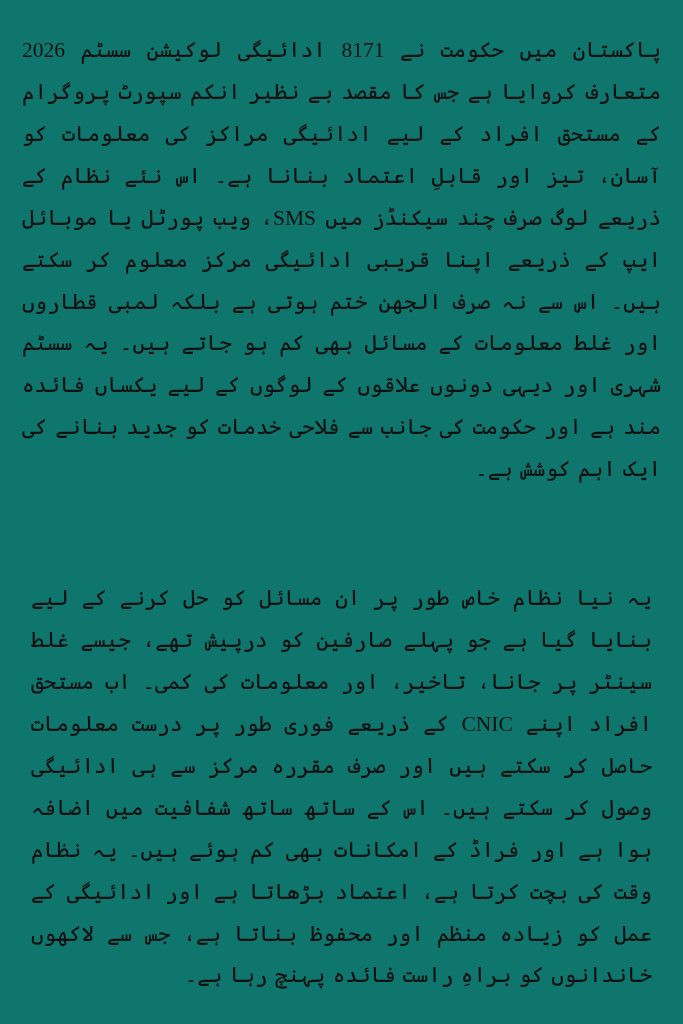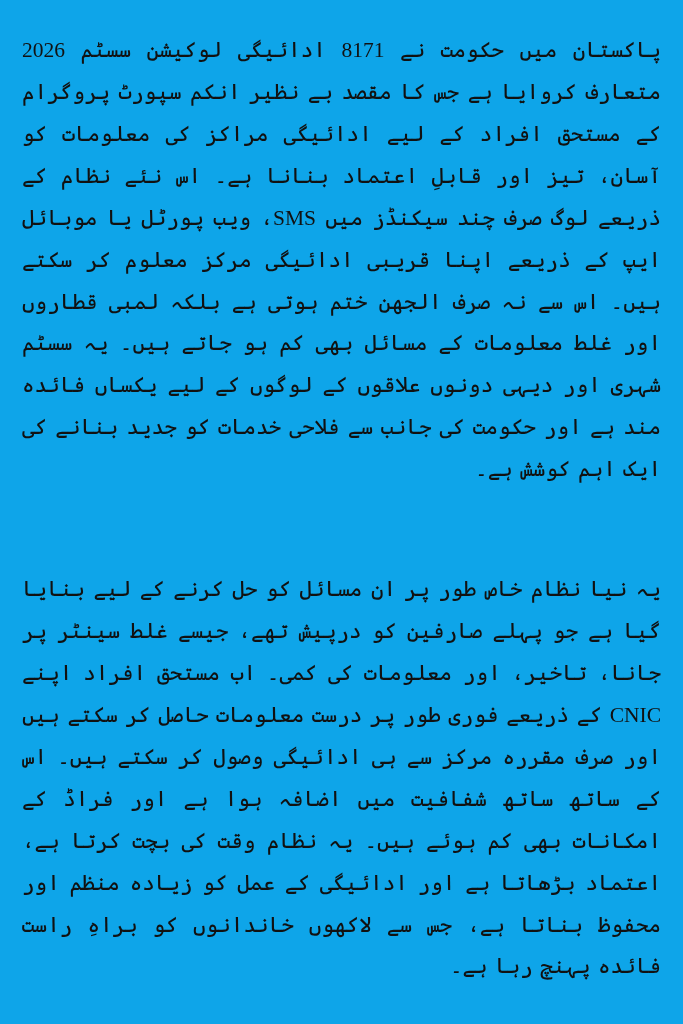--- a/index.html
+++ b/index.html
@@ -10,40 +10,40 @@
   body {
     width: 683px;
     height: 1024px;
     font-family: "Liberation Serif", "DejaVu Serif", serif;
     overflow: hidden;
   }
   .page {
     position: relative;
     width: 683px;
     height: 1024px;
-    background: #0ea5e9;
+    background: #0f766e;
     box-sizing: border-box;
     padding: 30px 22px 0 22px;
   }
   .para {
     direction: rtl;
     text-align: justify;
     text-align-last: right;
     color: #111111;
     font-size: 21.5px;
     line-height: 1.95;
     letter-spacing: 0px;
     word-spacing: 2px;
     font-family: "Liberation Serif", "DejaVu Serif", serif;
   }
   .para.first {
     margin: 0 0 0 0;
   }
   .para.second {
-    margin: 0;
+    margin: 9px;
   }
   .spacer-1 { height: 78px; }
   .spacer-2 { height: 150px; }
 </style>
 </head>
 <body style="background: rgb(255, 255, 255);">
 
 <div class="page">
 
   <p class="para first">پاکستان میں حکومت نے 8171 ادائیگی لوکیشن سسٹم 2026 متعارف کروایا ہے جس کا مقصد بے نظیر انکم سپورٹ پروگرام کے مستحق افراد کے لیے ادائیگی مراکز کی معلومات کو آسان، تیز اور قابلِ اعتماد بنانا ہے۔ اس نئے نظام کے ذریعے لوگ صرف چند سیکنڈز میں SMS، ویب پورٹل یا موبائل ایپ کے ذریعے اپنا قریبی ادائیگی مرکز معلوم کر سکتے ہیں۔ اس سے نہ صرف الجھن ختم ہوتی ہے بلکہ لمبی قطاروں اور غلط معلومات کے مسائل بھی کم ہو جاتے ہیں۔ یہ سسٹم شہری اور دیہی دونوں علاقوں کے لوگوں کے لیے یکساں فائدہ مند ہے اور حکومت کی جانب سے فلاحی خدمات کو جدید بنانے کی ایک اہم کوشش ہے۔</p>

